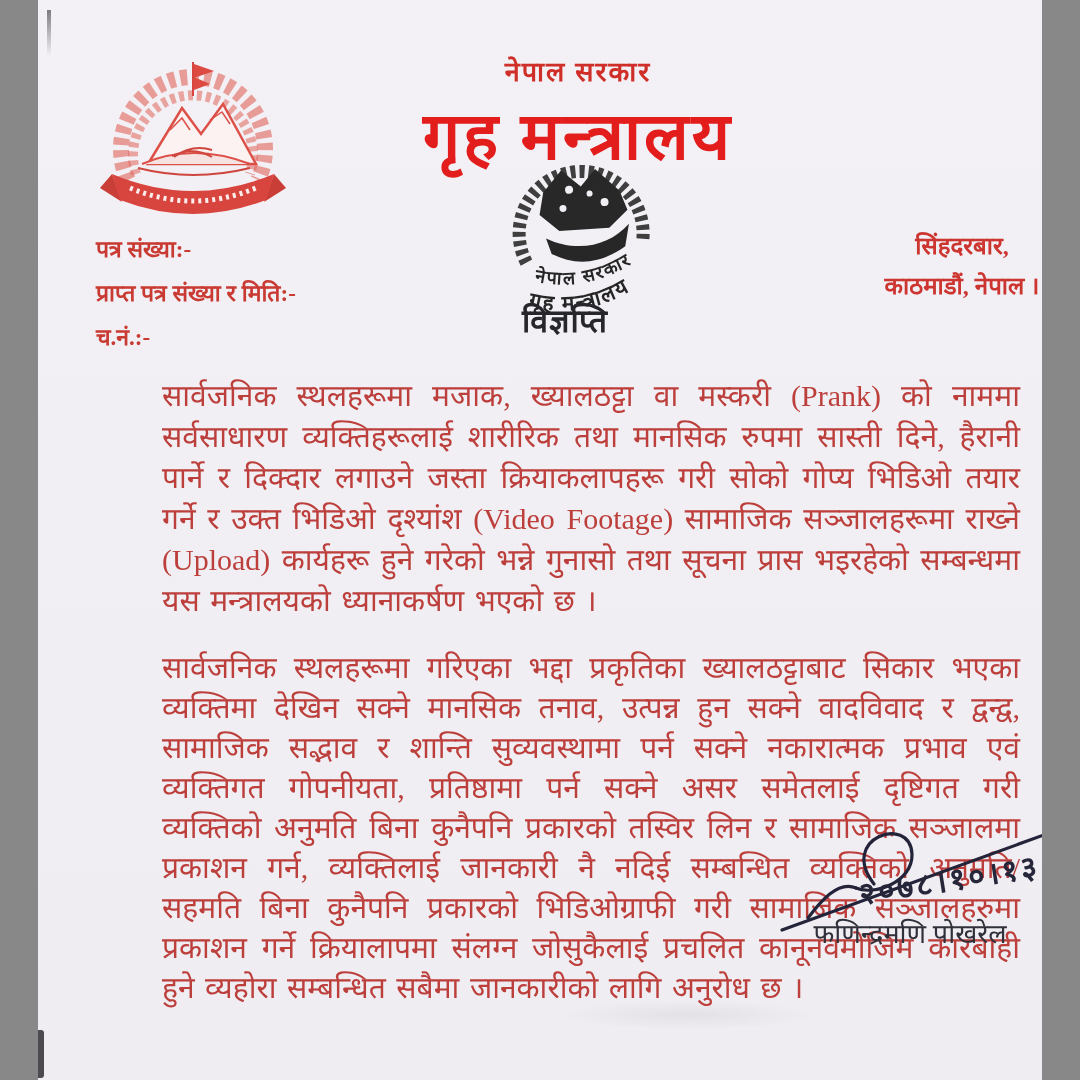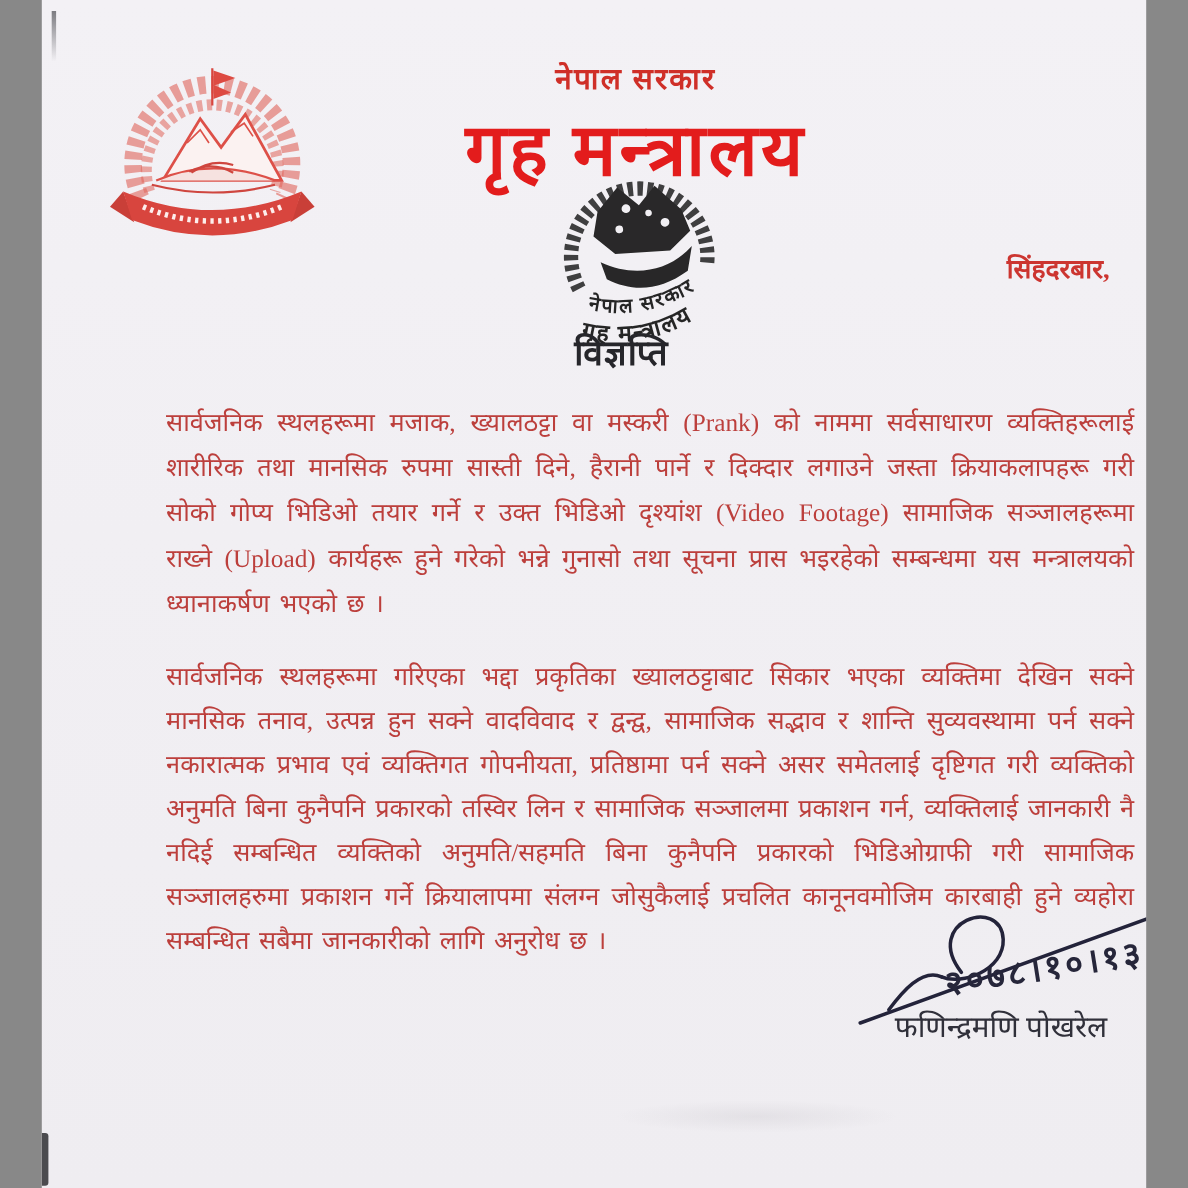--- a/index.html
+++ b/index.html
@@ -45,21 +45,21 @@
   .meta-block{position:absolute;left:58px;top:228px;color:#c93a33;font-size:23px;font-weight:600;}
   .meta-block .meta-line{height:44px;line-height:44px;}
 
   
   .address-block{position:absolute;left:838px;top:226px;width:172px;text-align:center;
     color:#cc3530;font-size:24px;font-weight:bold;line-height:40px;}
 
   
   .body-block{position:absolute;left:113px;top:364px;width:880px;color:#bc3f3c;}
   .body-block p{
-    margin:0;text-align:justify;font-size:23px;line-height:41px;word-spacing:3px;
+    margin:11px;text-align:justify;font-size:30px;line-height:41px;word-spacing:3px;
   }
   .body-block p + p{margin-top:27px;line-height:40px;}
 
   
   .date-line{position:absolute;left:114px;top:901px;font-size:24px;color:#45454e;letter-spacing:1px;}
   .signature-svg{position:absolute;left:738px;top:806px;width:300px;height:140px;}
   .hand-date{
     position:absolute;left:820px;top:858px;font-size:31px;color:#26263a;
     transform:rotate(-9deg);letter-spacing:3px;font-weight:600;
   }
@@ -120,23 +120,29 @@
     </defs>
     <text font-size="18" font-weight="bold" fill="#141414" letter-spacing="2">
       <textPath href="#stampArc1" startOffset="10%">नेपाल सरकार</textPath>
     </text>
     <text font-size="21" font-weight="bold" fill="#141414" letter-spacing="2">
       <textPath href="#stampArc2" startOffset="6%">गृह मन्त्रालय</textPath>
     </text>
   </svg>
   <div class="stamp-caption">विज्ञप्ति</div>
 
+  <div class="meta-block">
+    <div class="meta-line">पत्र संख्या:-</div>
+    <div class="meta-line">प्राप्त पत्र संख्या र मिति:-</div>
+    <div class="meta-line">च.नं.:-</div>
+  </div>
 
   <div class="address-block">
     <div>सिंहदरबार,</div>
+    <div>काठमाडौं, नेपाल ।</div>
   </div>
 
   <div class="body-block">
     <p>सार्वजनिक स्थलहरूमा मजाक, ख्यालठट्टा वा मस्करी (Prank) को नाममा सर्वसाधारण व्यक्तिहरूलाई शारीरिक तथा मानसिक रुपमा सास्ती दिने, हैरानी पार्ने र दिक्दार लगाउने जस्ता क्रियाकलापहरू गरी सोको गोप्य भिडिओ तयार गर्ने र उक्त भिडिओ दृश्यांश (Video Footage) सामाजिक सञ्जालहरूमा राख्ने (Upload) कार्यहरू हुने गरेको भन्ने गुनासो तथा सूचना प्रास भइरहेको सम्बन्धमा यस मन्त्रालयको ध्यानाकर्षण भएको छ ।</p>
     <p>सार्वजनिक स्थलहरूमा गरिएका भद्दा प्रकृतिका ख्यालठट्टाबाट सिकार भएका व्यक्तिमा देखिन सक्ने मानसिक तनाव, उत्पन्न हुन सक्ने वादविवाद र द्वन्द्व, सामाजिक सद्भाव र शान्ति सुव्यवस्थामा पर्न सक्ने नकारात्मक प्रभाव एवं व्यक्तिगत गोपनीयता, प्रतिष्ठामा पर्न सक्ने असर समेतलाई दृष्टिगत गरी व्यक्तिको अनुमति बिना कुनैपनि प्रकारको तस्विर लिन र सामाजिक सञ्जालमा प्रकाशन गर्न, व्यक्तिलाई जानकारी नै नदिई सम्बन्धित व्यक्तिको अनुमति/सहमति बिना कुनैपनि प्रकारको भिडिओग्राफी गरी सामाजिक सञ्जालहरुमा प्रकाशन गर्ने क्रियालापमा संलग्न जोसुकैलाई प्रचलित कानूनवमोजिम कारबाही हुने व्यहोरा सम्बन्धित सबैमा जानकारीको लागि अनुरोध छ ।</p>
   </div>
 
 
   <svg class="signature-svg" viewBox="0 0 300 140">
     <g stroke="#23233a" stroke-width="3.2" fill="none" stroke-linecap="round">

